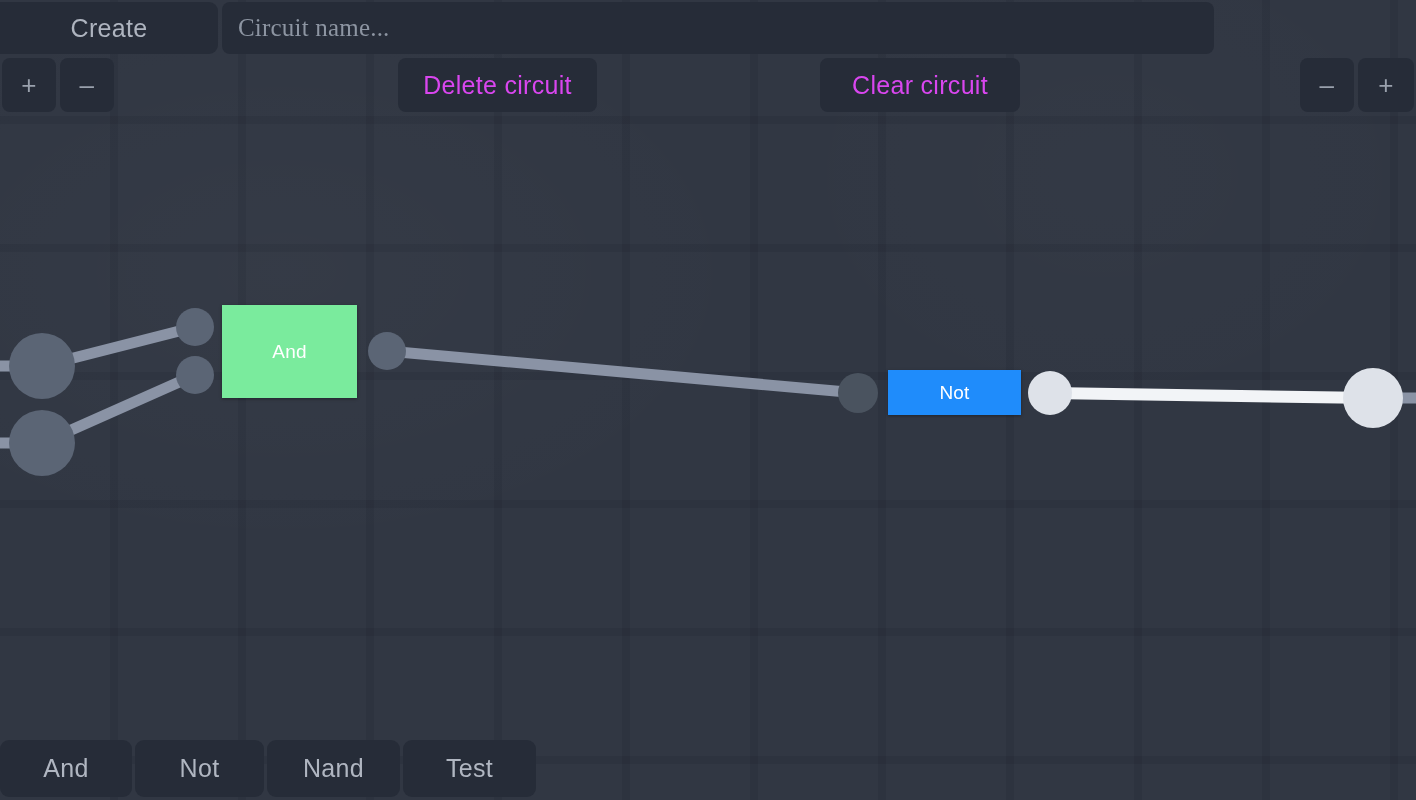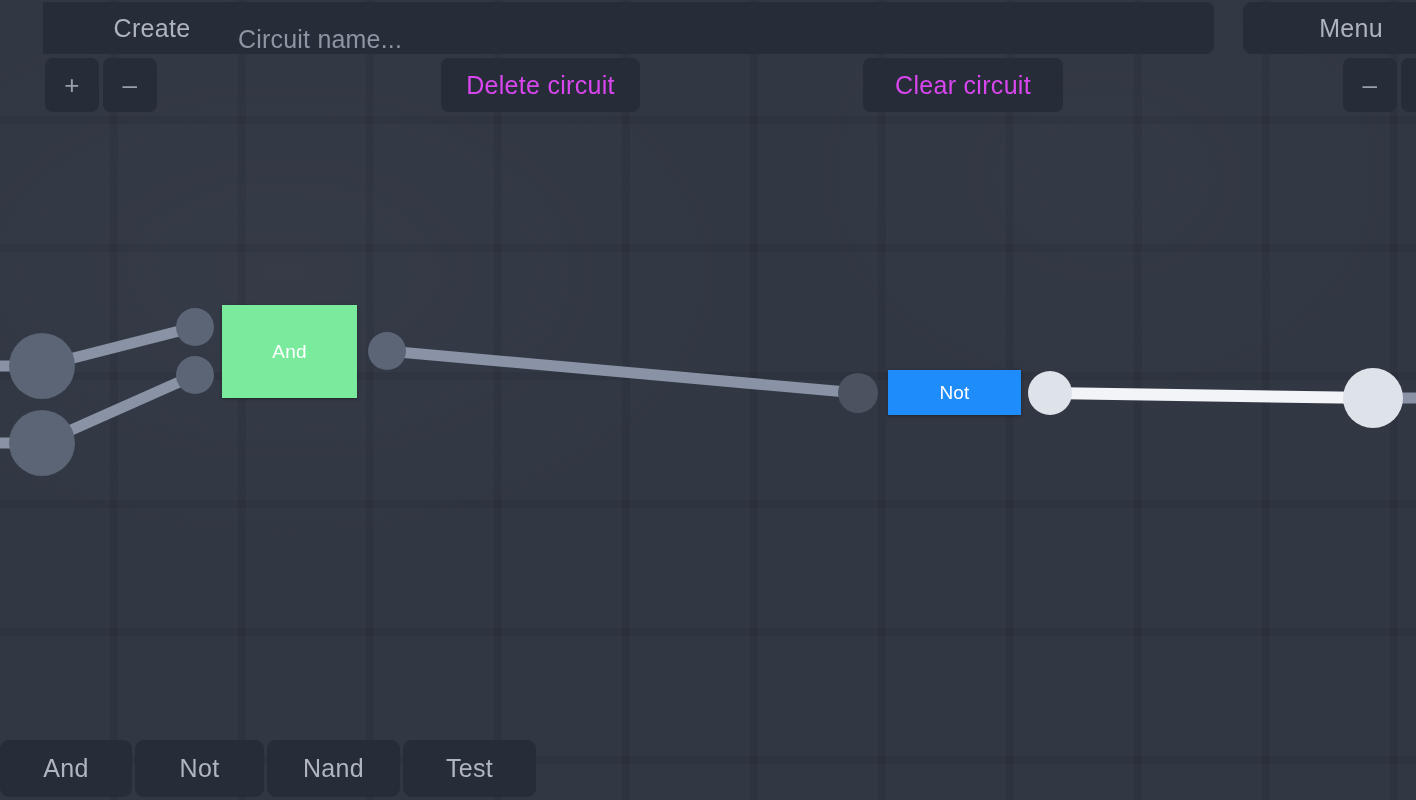--- a/index.html
+++ b/index.html
@@ -68,33 +68,33 @@
     background: #262c38;
     border-radius: 8px;
     display: flex;
     align-items: center;
     justify-content: center;
     color: #aeb4bf;
     font-size: 25px;
     font-weight: 400;
     letter-spacing: 0.3px;
     cursor: pointer;
-    margin-left: 43px;
   }
   .bar-btn.small { font-size: 26px; color: #9aa1ad; }
   .bar-btn.dim   { color: #d946ef; }
 
   #name-field {
     position: absolute;
     background: #262c38;
     border-radius: 8px;
     display: flex;
-    align-items: flex-end;
+    align-items: center;
     padding-left: 16px;
     cursor: text;
+    font-family: Liberation Serif, serif;
   }
   #name-field .ph {
     color: #8d95a2;
     font-size: 25px;
     letter-spacing: 0.2px;
   }
 
   
   .palette-btn {
     position: absolute;
@@ -143,21 +143,20 @@
         <span>Not</span>
       </div>
     </div>
 
   <div class="bar-btn" style="left:0px;  top:2px;  width:218px; height:52px; border-radius:0 9px 9px 0;">Create</div>
 
   <div id="name-field" style="left:222px; top:2px; width:976px; height:52px;">
     <span class="ph">Circuit name...</span>
   </div>
 
-  <div class="bar-btn" style="left:1200px; top:2px; width:216px; height:52px; border-radius:9px 0 0 9px;">Menu</div>
 
   <div class="bar-btn small" style="left:2px;  top:58px; width:54px; height:54px;">+</div>
   <div class="bar-btn small" style="left:60px; top:58px; width:54px; height:54px;">–</div>
 
   <div class="bar-btn dim" style="left:398px; top:58px; width:199px; height:54px;">Delete circuit</div>
   <div class="bar-btn dim" style="left:820px; top:58px; width:200px; height:54px;">Clear circuit</div>
 
   <div class="bar-btn small" style="left:1300px; top:58px; width:54px; height:54px;">–</div>
   <div class="bar-btn small" style="left:1358px; top:58px; width:56px; height:54px;">+</div>
 

